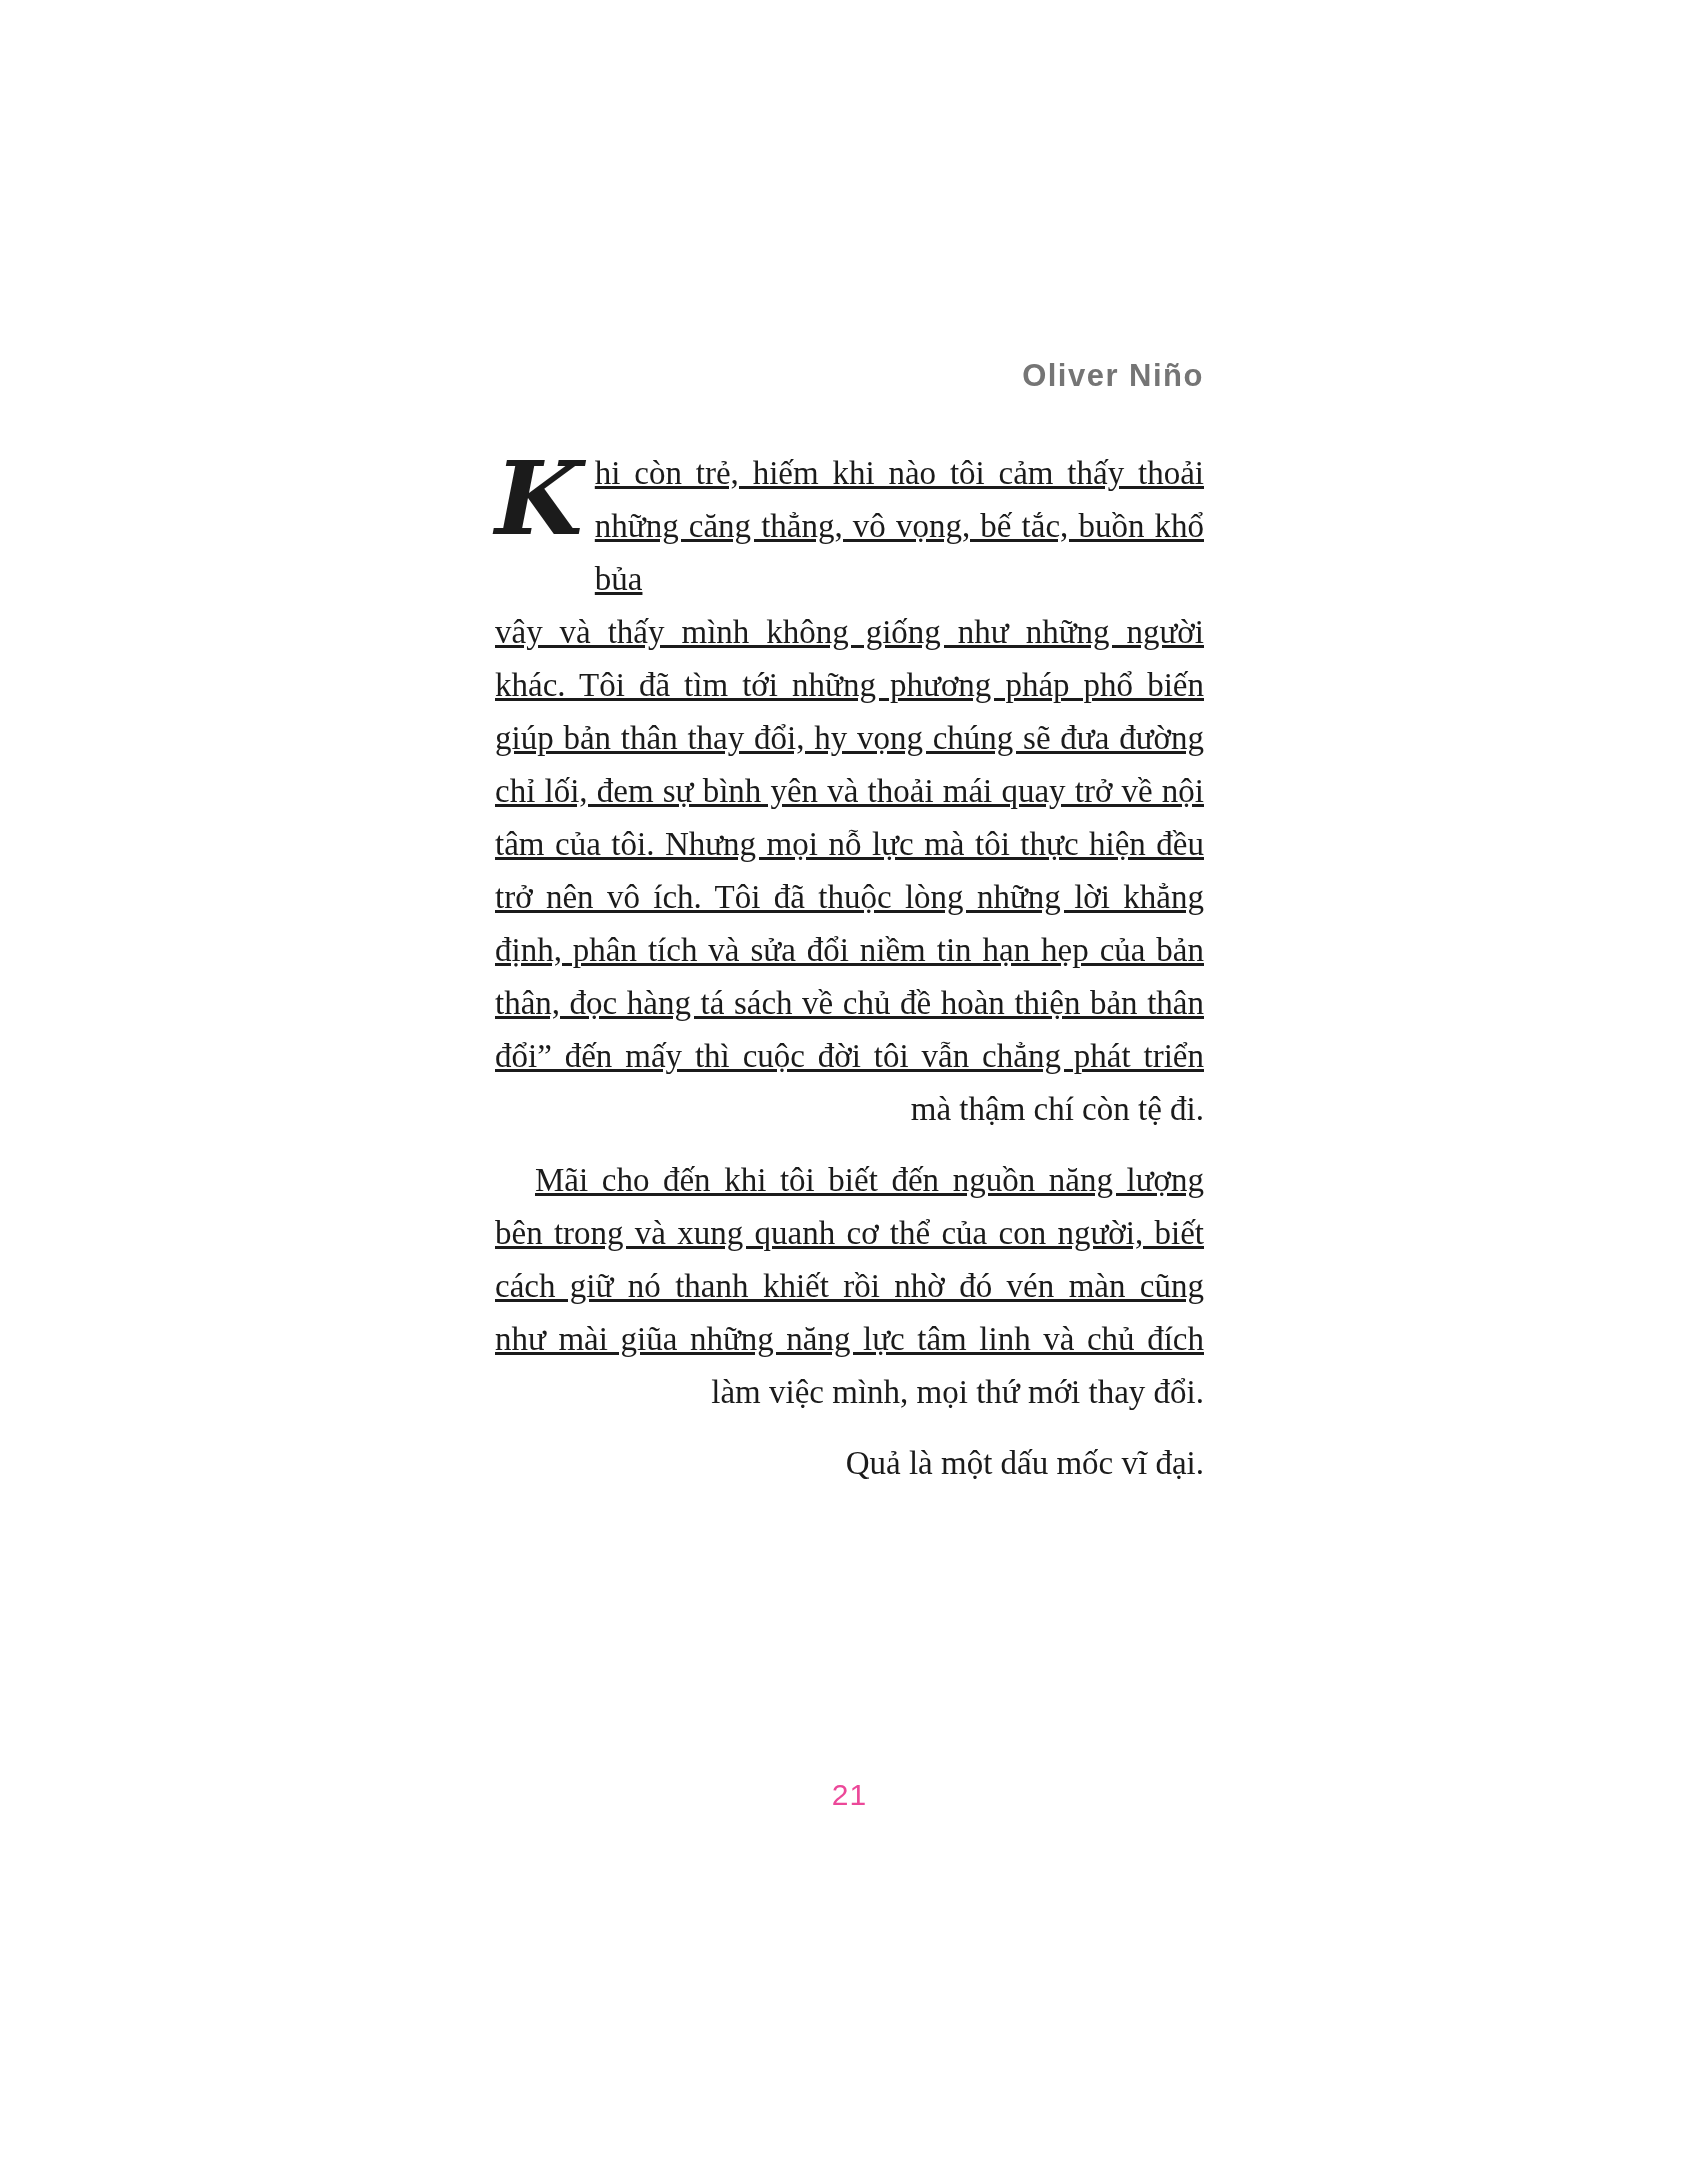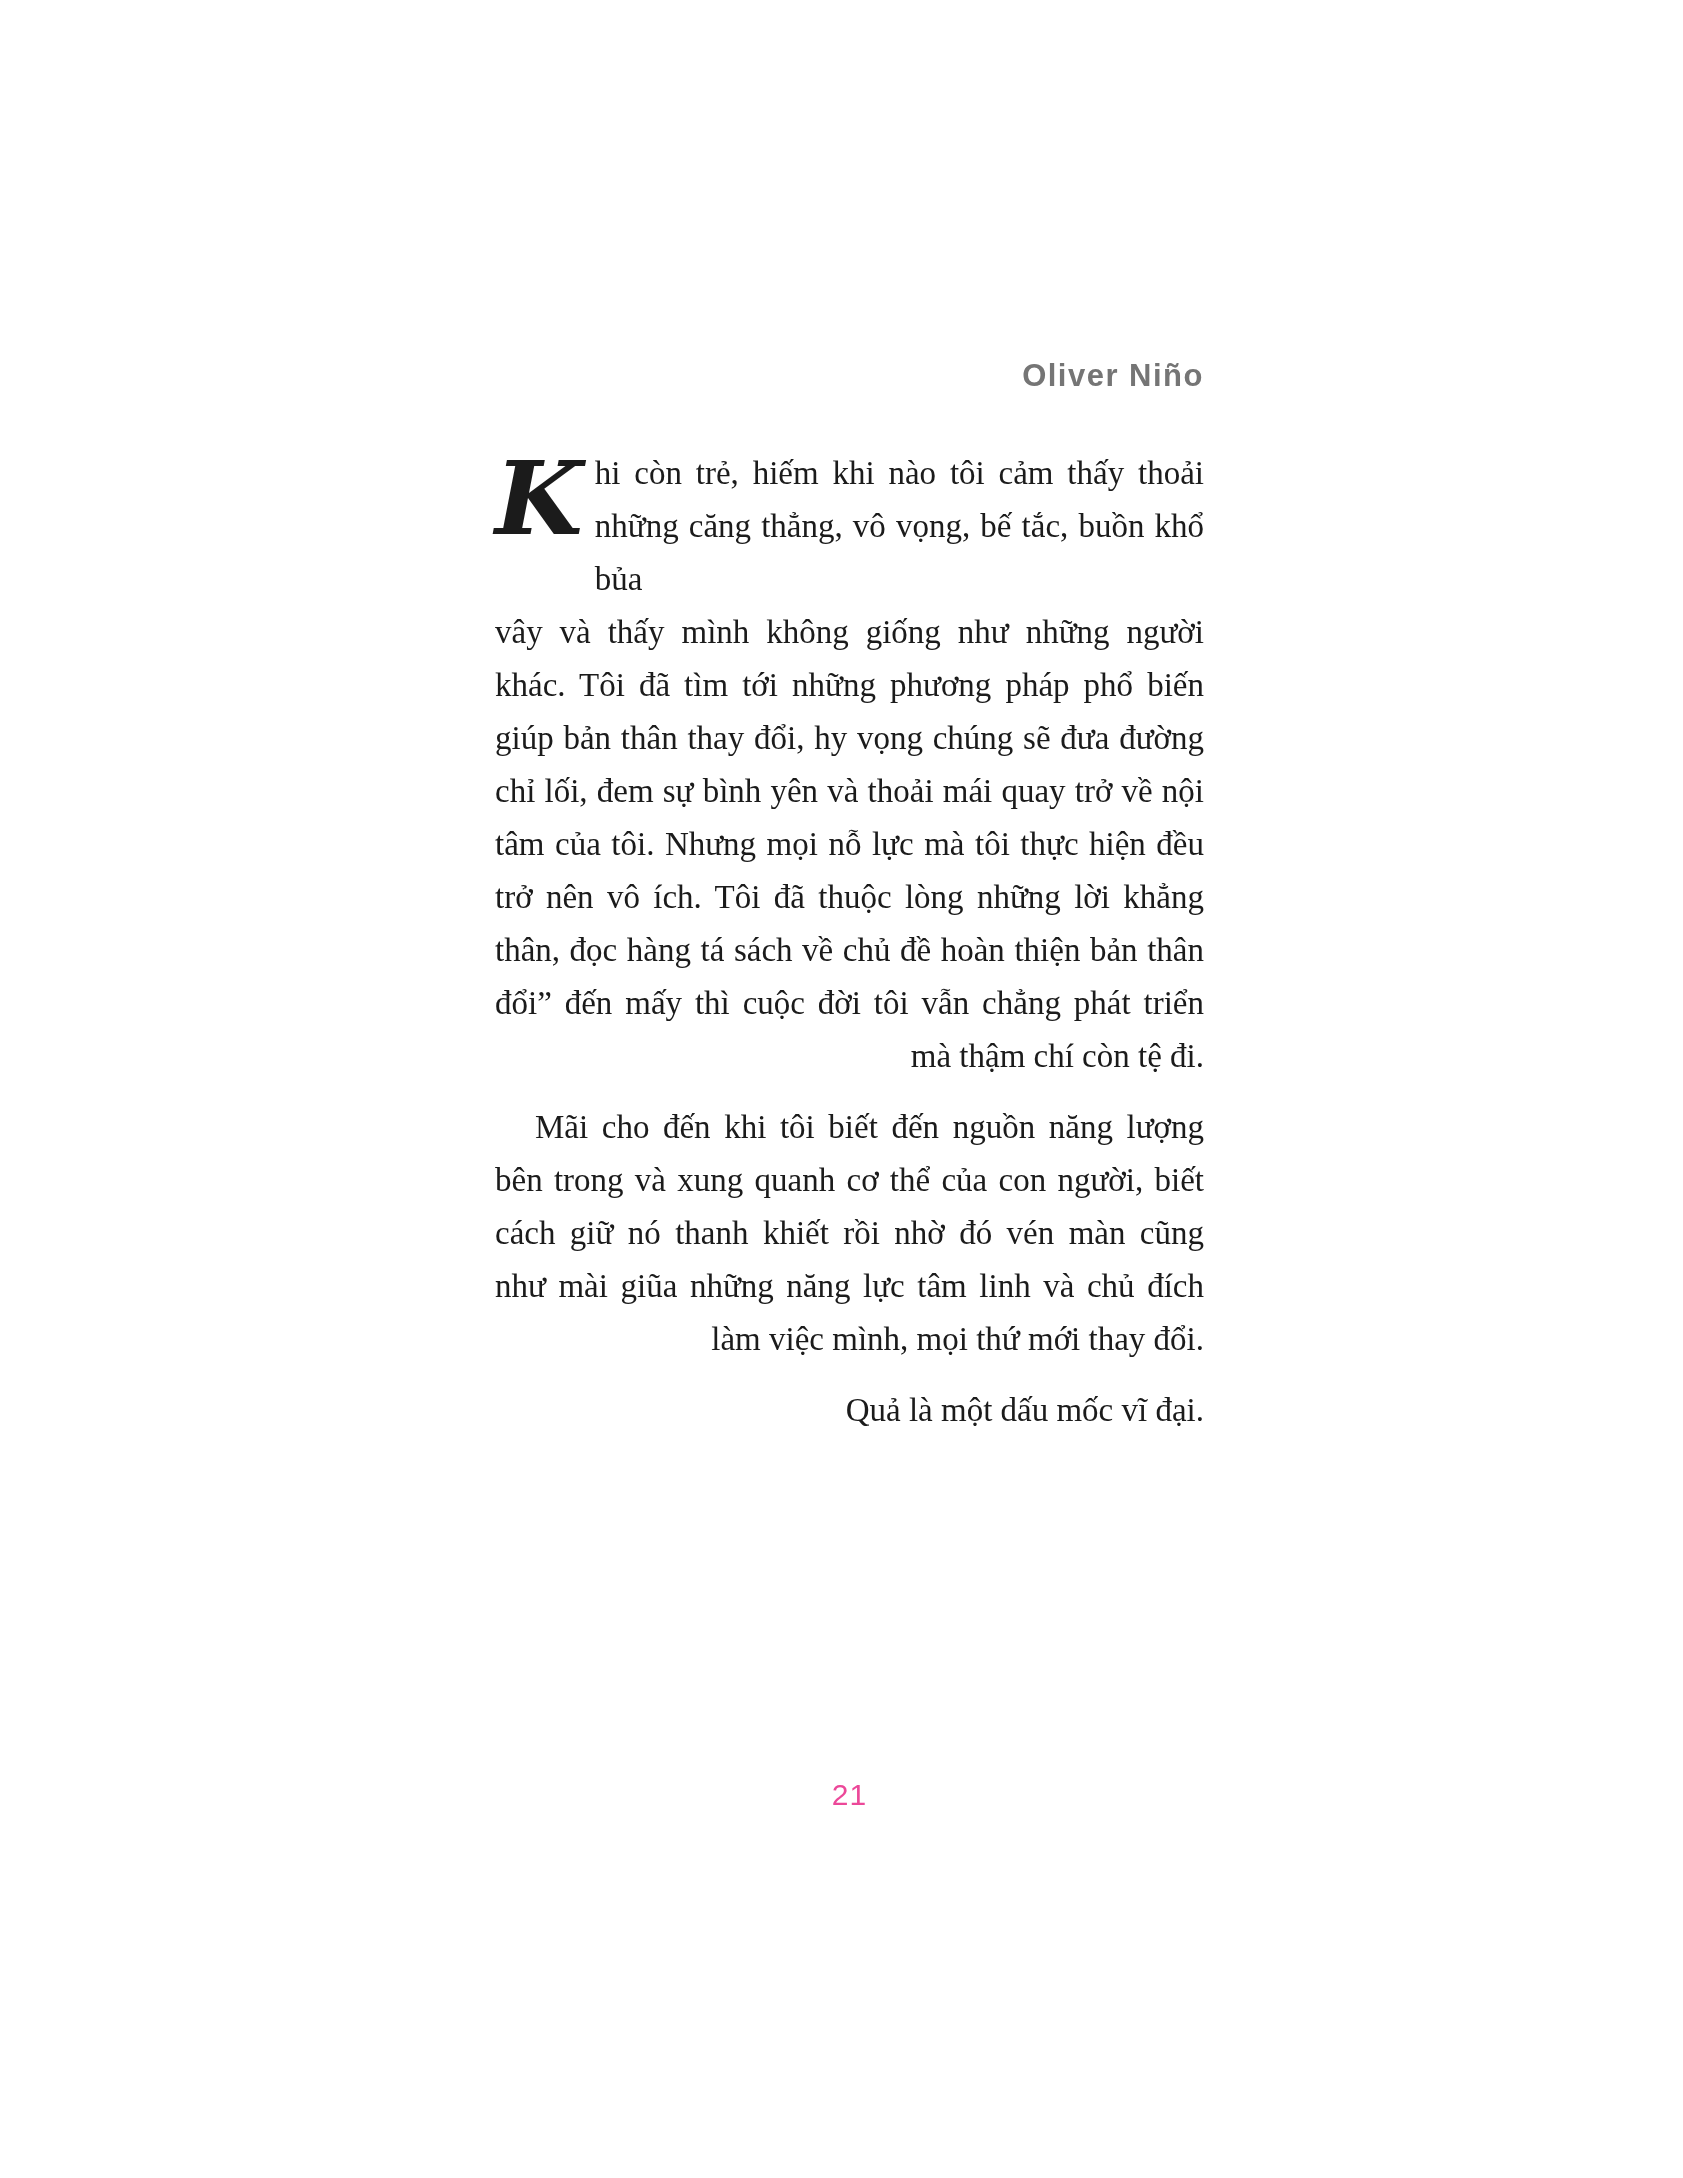--- a/index.html
+++ b/index.html
@@ -38,20 +38,21 @@
   }
   .paragraph {
     margin: 0 0 18px 0;
   }
   .line {
     text-align: right;
   }
   .line.justified {
     text-align: justify;
     text-align-last: justify;
+    text-decoration: underline;
   }
   .paragraph.indented .line:first-child {
     padding-left: 40px;
   }
   .drop-cap {
     float: left;
     height: 105px;
     line-height: 95px;
     font-size: 101px;
     font-style: italic;
@@ -84,20 +85,21 @@
   <div class="paragraph">
         <span class="drop-cap">K</span>
         <div class="line justified">hi còn trẻ, hiếm khi nào tôi cảm thấy thoải</div>
         <div class="line justified">những căng thẳng, vô vọng, bế tắc, buồn khổ bủa</div>
         <div class="line justified">vây và thấy mình không giống như những người</div>
         <div class="line justified">khác. Tôi đã tìm tới những phương pháp phổ biến</div>
         <div class="line justified">giúp bản thân thay đổi, hy vọng chúng sẽ đưa đường</div>
         <div class="line justified">chỉ lối, đem sự bình yên và thoải mái quay trở về nội</div>
         <div class="line justified">tâm của tôi. Nhưng mọi nỗ lực mà tôi thực hiện đều</div>
         <div class="line justified">trở nên vô ích. Tôi đã thuộc lòng những lời khẳng</div>
+        <div class="line justified">định, phân tích và sửa đổi niềm tin hạn hẹp của bản</div>
         <div class="line justified">thân, đọc hàng tá sách về chủ đề hoàn thiện bản thân</div>
         <div class="line justified">đổi” đến mấy thì cuộc đời tôi vẫn chẳng phát triển</div>
         <div class="line">mà thậm chí còn tệ đi.</div>
       </div>
       <div class="paragraph indented">
         <div class="line justified">Mãi cho đến khi tôi biết đến nguồn năng lượng</div>
         <div class="line justified">bên trong và xung quanh cơ thể của con người, biết</div>
         <div class="line justified">cách giữ nó thanh khiết rồi nhờ đó vén màn cũng</div>
         <div class="line justified">như mài giũa những năng lực tâm linh và chủ đích</div>
         <div class="line">làm việc mình, mọi thứ mới thay đổi.</div>

